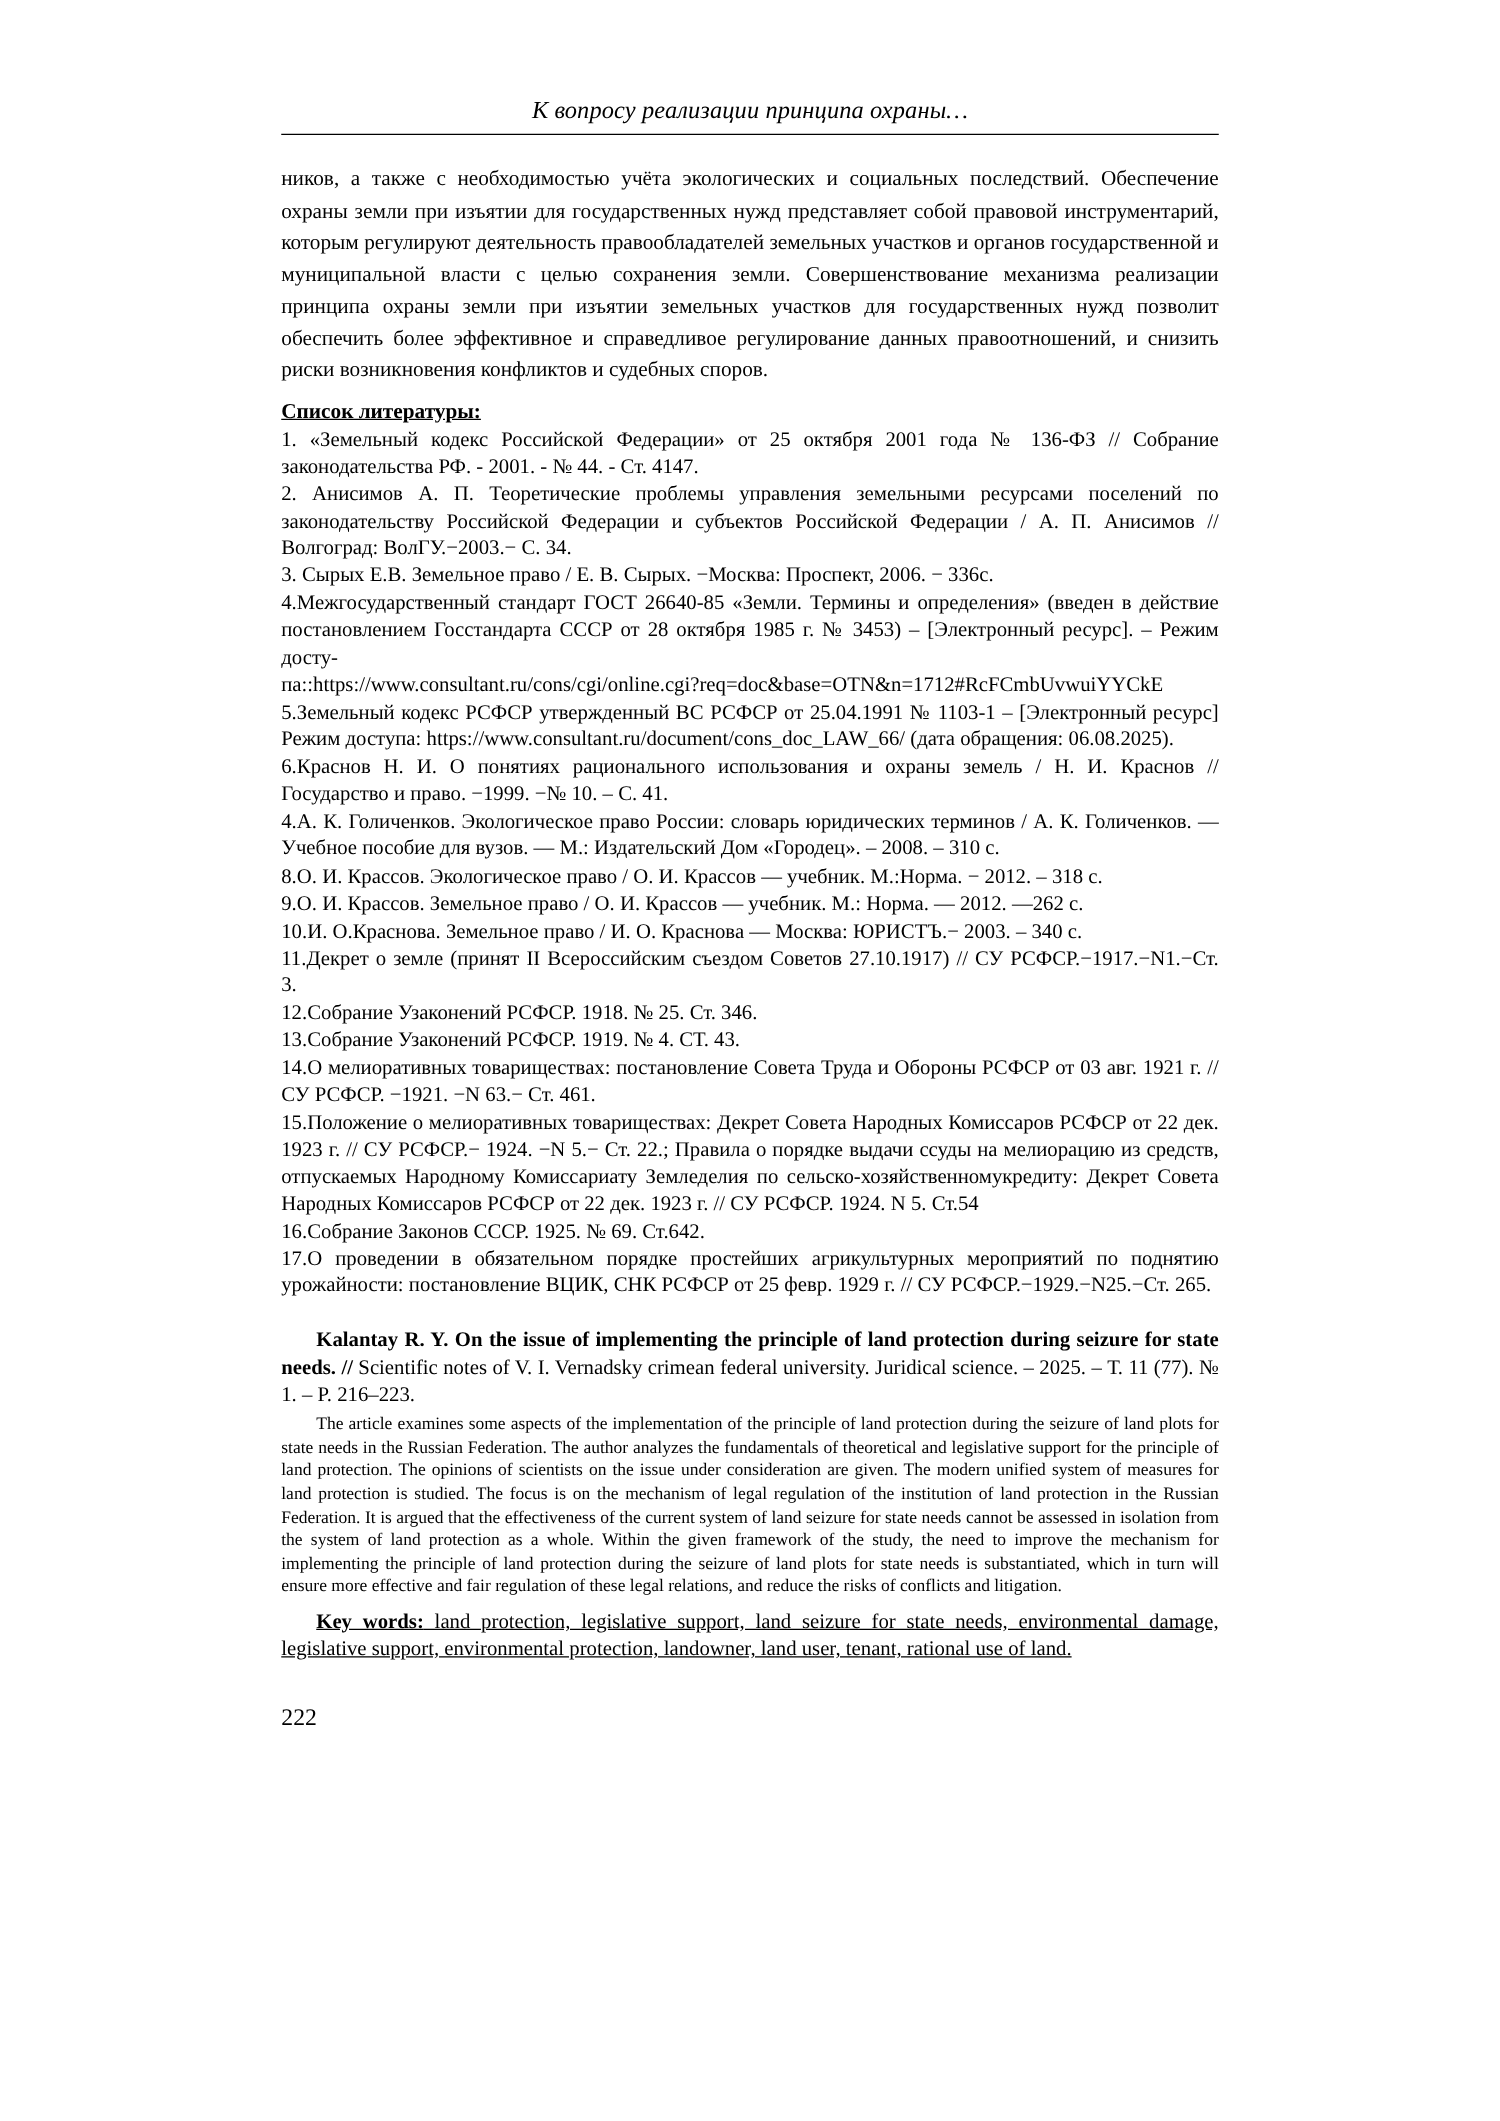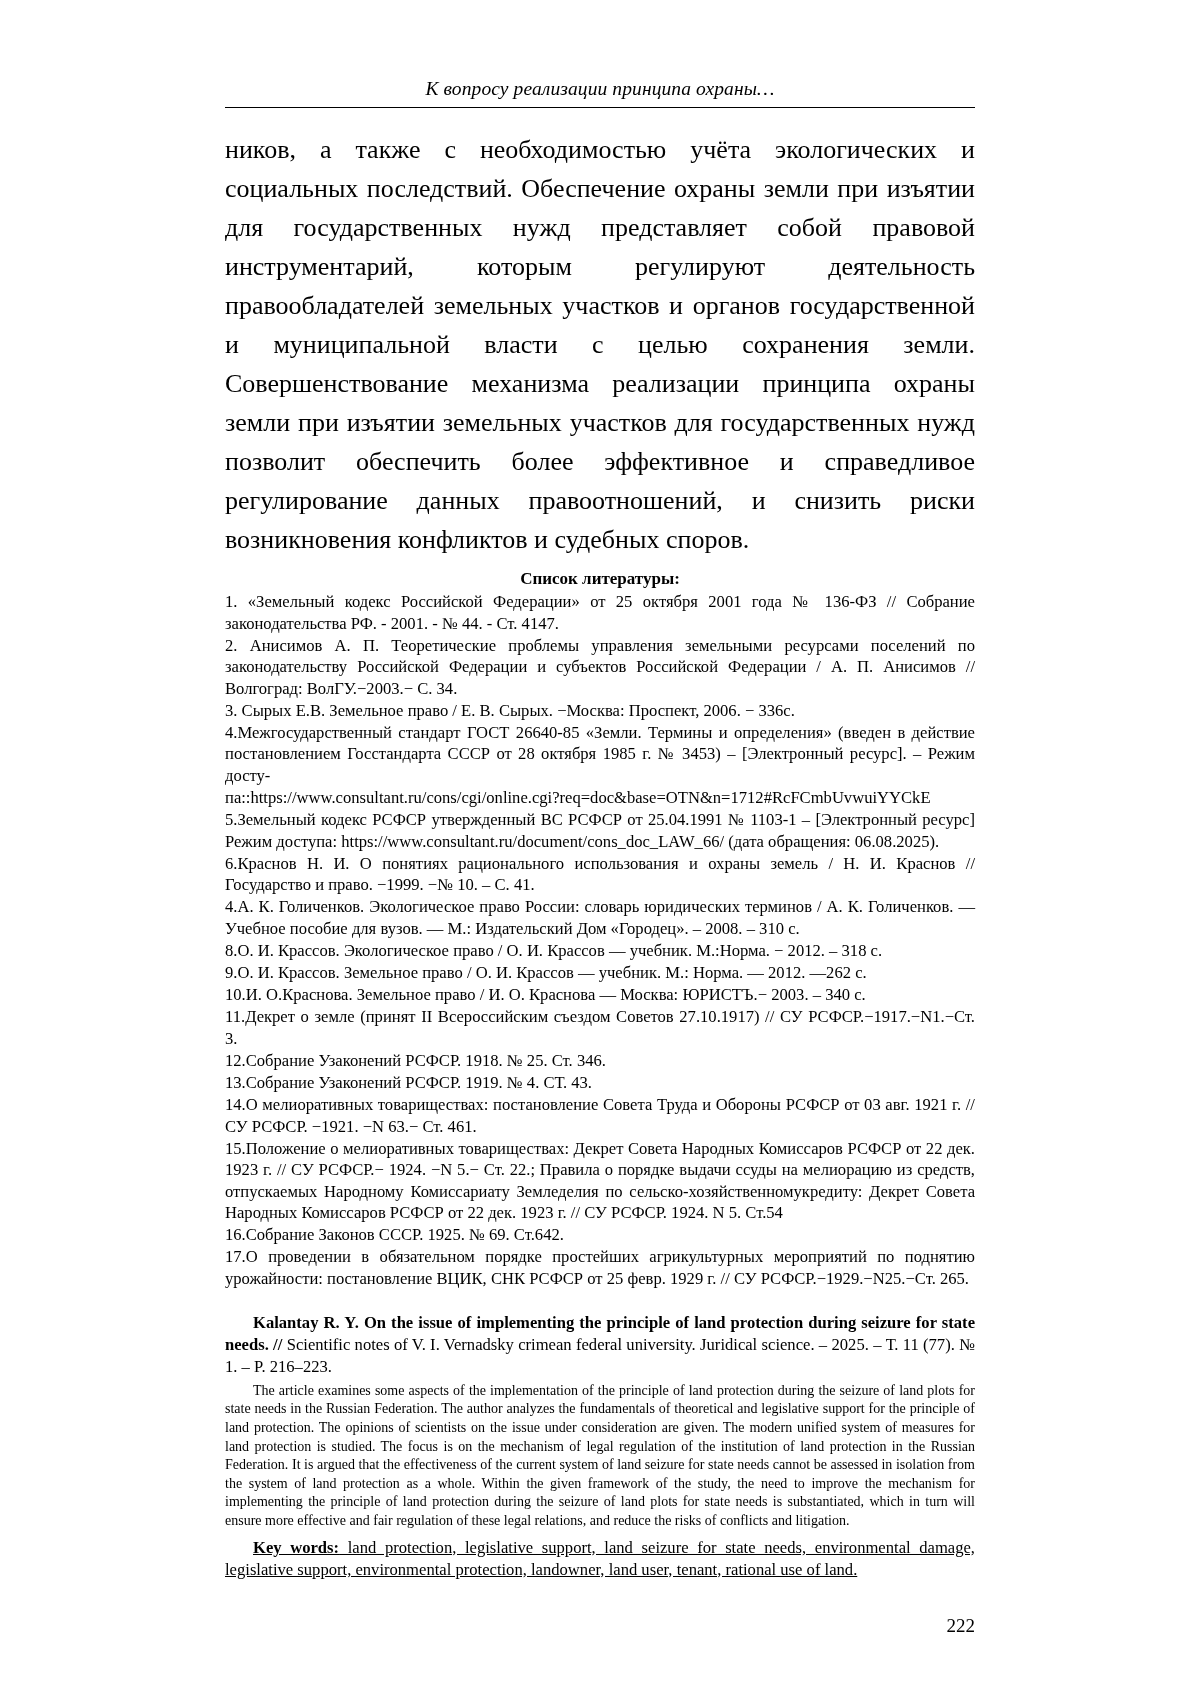--- a/index.html
+++ b/index.html
@@ -27,30 +27,31 @@
     letter-spacing: 0.1px;
     padding-bottom: 7px;
   }
   .head-rule {
     border-bottom: 1.6px solid #000;
     margin-bottom: 22px;
   }
   .body-para {
     text-align: justify;
     text-justify: inter-word;
-    font-size: 26px;
+    font-size: 17px;
     line-height: 1.50;
     margin: 0 0 10px 0;
     hyphens: manual;
   }
   .refs-title {
-    text-align: center;
+    text-align: left;
     font-weight: bold;
     font-size: 17px;
     margin: 6px 0 2px 0;
+    text-decoration: underline;
   }
   ol.refs {
     list-style: none;
     margin: 0;
     padding: 0;
   }
   ol.refs li {
     font-size: 16.6px;
     line-height: 1.30;
     text-align: justify;
@@ -76,21 +77,21 @@
   .keywords {
     font-size: 16.6px;
     line-height: 1.33;
     text-align: justify;
     margin: 6px 0 0 0;
     text-indent: 28px;
     text-decoration: underline;
   }
   .keywords b { font-weight: bold; }
   .page-number {
-    text-align: right;
+    text-align: left;
     font-size: 19px;
     margin-top: 34px;
   }
   .url-line {
     word-break: break-all;
   }
 </style>
 </head>
 <body>
 

